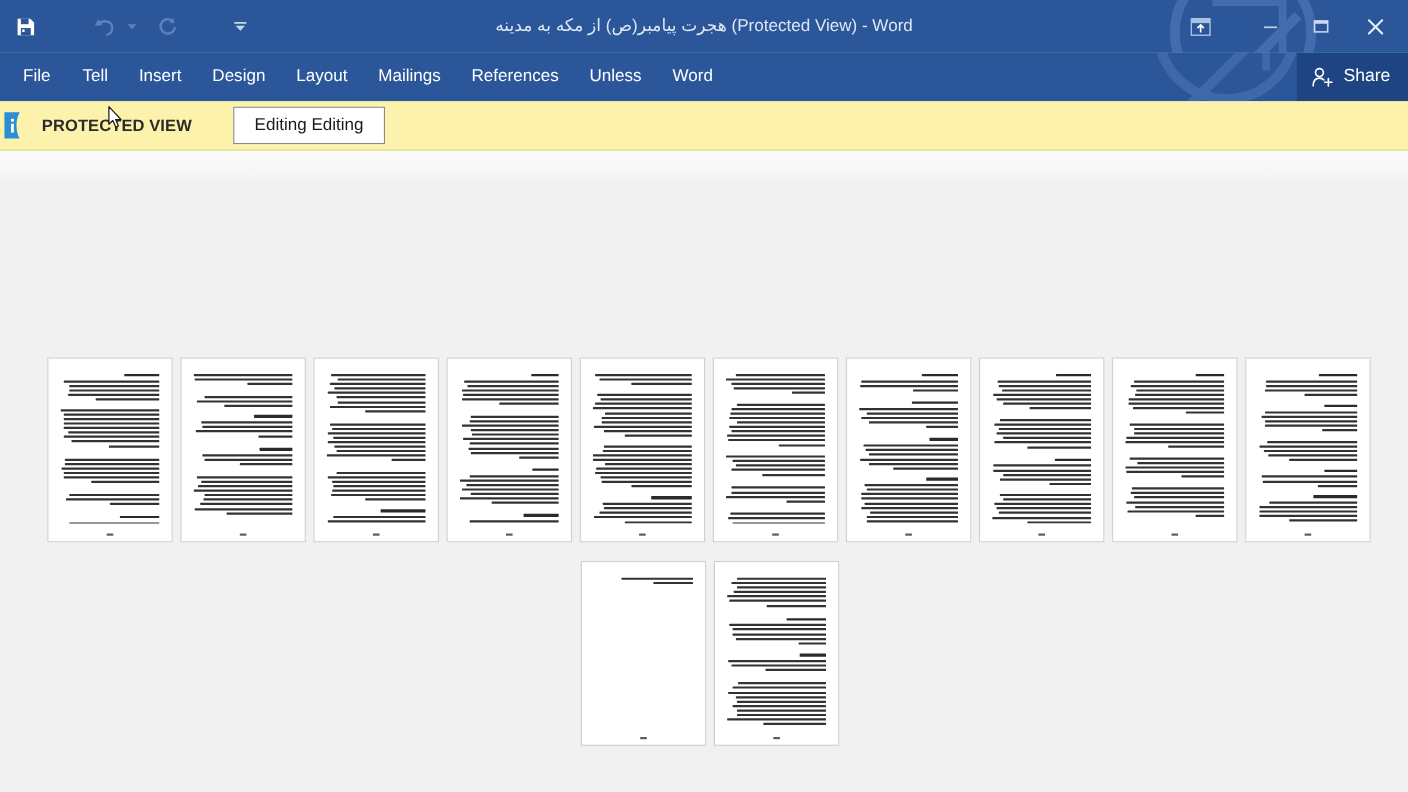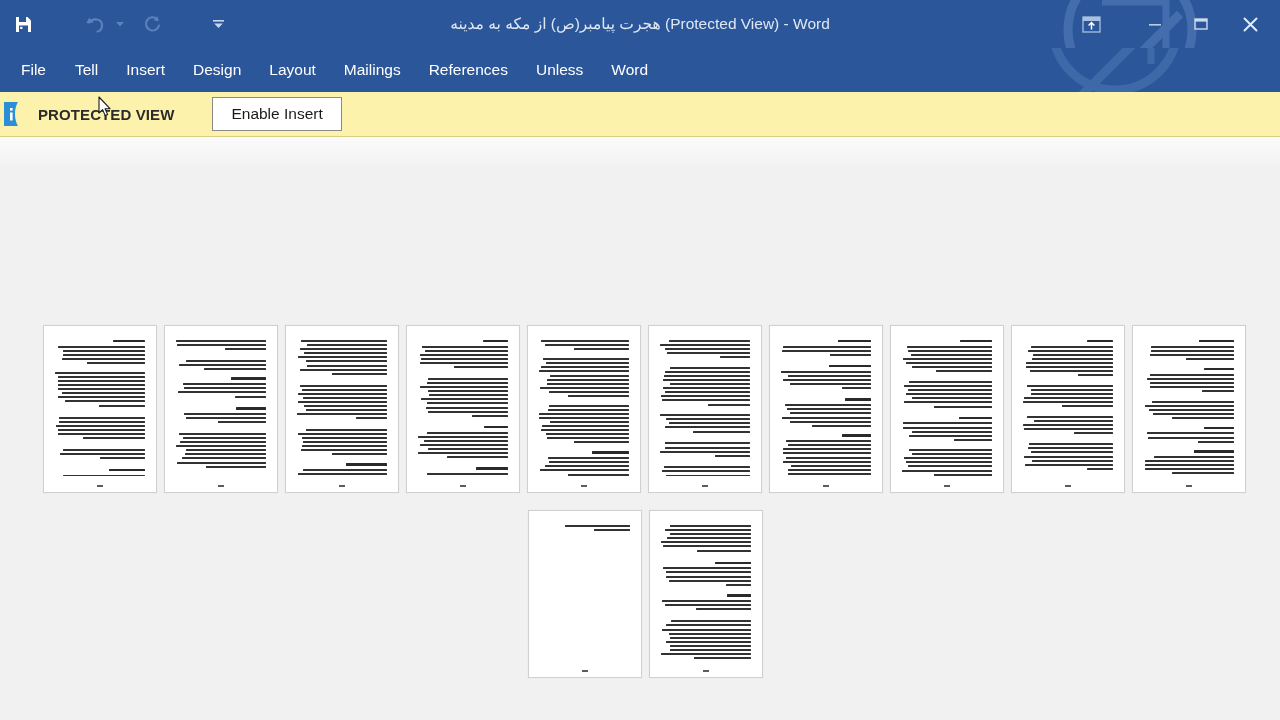--- a/index.html
+++ b/index.html
@@ -459,32 +459,42 @@
       <div class="tab">Insert</div>
       <div class="tab">Design</div>
       <div class="tab">Layout</div>
       <div class="tab">Mailings</div>
       <div class="tab">References</div>
       <div class="tab">Unless</div>
       <div class="tab">Word</div>
     </div>
 
 
+    <div class="share">
+      <span class="pic">
+        <svg width="22" height="20" viewBox="0 0 22 20">
+          <circle cx="8.5" cy="6" r="3.6" fill="none" stroke="#ffffff" stroke-width="1.5"></circle>
+          <path d="M2.8 18 C2.8 13.2 5.4 11 8.5 11 C10.2 11 11.6 11.6 12.6 12.7" fill="none" stroke="#ffffff" stroke-width="1.5" stroke-linecap="round"></path>
+          <path d="M16.6 11.5 L16.6 18.2 M13.3 14.8 L19.9 14.8" stroke="#ffffff" stroke-width="1.5" stroke-linecap="round"></path>
+        </svg>
+      </span>
+      <span>Share</span>
+    </div>
   </div>
 
   <div class="pvbar">
     <span class="pv-icon">
       <svg width="34" height="34" viewBox="0 0 34 34">
         <path d="M10 5 L24 5 C24 5 21 9.5 21 17 C21 24.5 24 29 24 29 L10 29 Z" fill="#2b8fd6"></path>
         <rect x="16" y="11" width="2.6" height="2.6" fill="#ffffff"></rect>
         <rect x="16" y="15.5" width="2.6" height="8" fill="#ffffff"></rect>
       </svg>
     </span>
     <span class="pv-strong">PROTECTED VIEW</span>
-    <button class="pv-btn">Enable Insert</button>
+    <button class="pv-btn">Editing Editing</button>
   </div>
 
   <div class="vruler-corner"></div>
 
   <div class="hruler">
     <div class="hr-track">
       <div class="hr-pad"></div>
       <div class="hr-mid">
         <span class="hr-num">18</span>
         <span class="hr-num">14</span>

